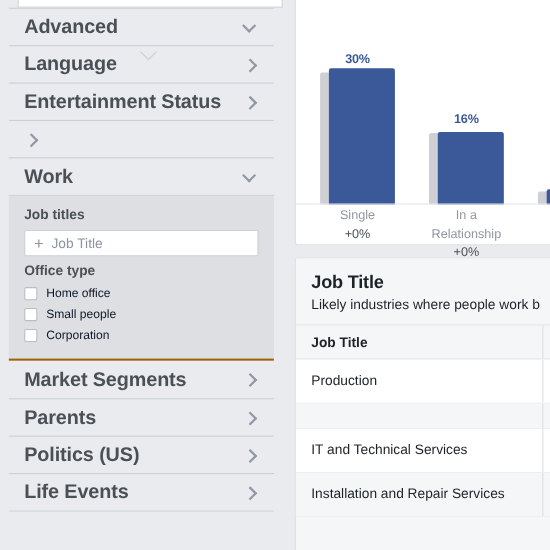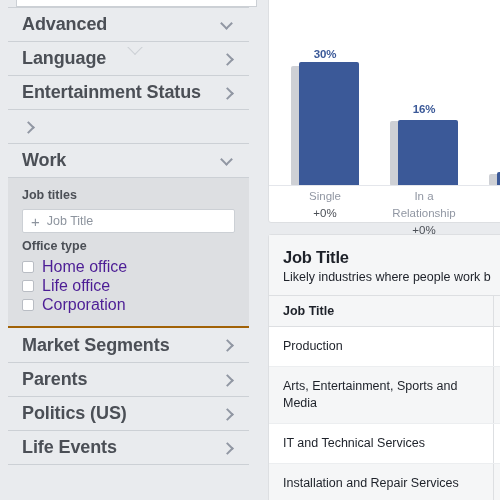--- a/index.html
+++ b/index.html
@@ -86,21 +86,21 @@
   .grp-title2{
     font-size:12.5px;font-weight:bold;color:#4b4f56;
     margin-top:6px;margin-bottom:4px;
   }
   .cb-row{display:flex;align-items:center;height:19px;}
   .cb{
     width:12px;height:12px;flex:0 0 12px;background:#fff;
     border:1px solid #b9bdc4;border-radius:2px;margin-right:8px;
     box-sizing:border-box;
   }
-  .cb-lab{font-size:16px;color:#4c1d95;}
+  .cb-lab{font-size:11px;color:#0f172a;}
 
   .bottom-rule{
     border-top:1px solid #ccd0d5;height:0;
   }
 
   
   #right{
     position:absolute;left:265px;top:0;width:235px;height:500px;
     background:#e9ebee;overflow:hidden;
   }
@@ -208,21 +208,21 @@
           </div>
 
           <div class="grp-title2">Office type</div>
 
           <div class="cb-row">
             <span class="cb"></span>
             <span class="cb-lab">Home office</span>
           </div>
           <div class="cb-row">
             <span class="cb"></span>
-            <span class="cb-lab">Life office</span>
+            <span class="cb-lab">Small people</span>
           </div>
           <div class="cb-row">
             <span class="cb"></span>
             <span class="cb-lab">Corporation</span>
           </div>
         </div>
 
         <div class="acc-row" style="border-top:none;">
           <span class="acc-label">Market Segments</span>
           <span class="chev right"></span>
@@ -291,21 +291,20 @@
         <span class="th">Job Title</span>
         <span class="col-div"></span>
       </div>
 
       <div class="tbl-body">
         <div class="trow">
           <span>Production</span>
           <span class="col-div"></span>
         </div>
         <div class="trow alt">
-          <span style="display:block;width:185px;">Arts, Entertainment, Sports and Media</span>
           <span class="col-div"></span>
         </div>
         <div class="trow">
           <span>IT and Technical Services</span>
           <span class="col-div"></span>
         </div>
         <div class="trow alt">
           <span>Installation and Repair Services</span>
           <span class="col-div"></span>
         </div>

